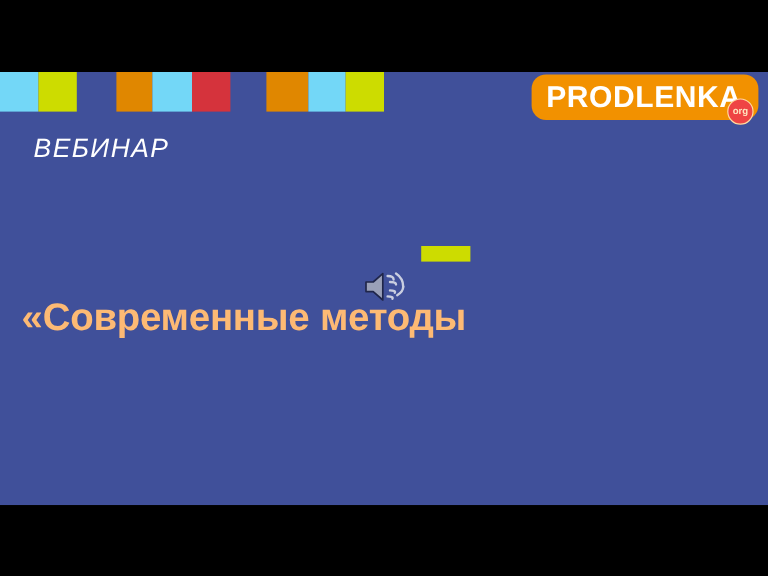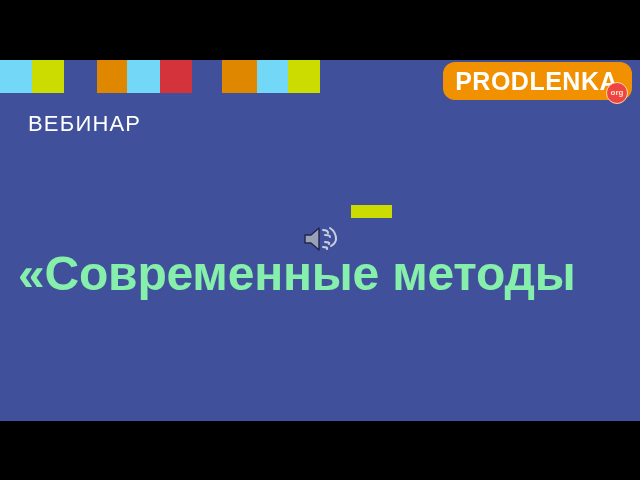--- a/index.html
+++ b/index.html
@@ -100,20 +100,21 @@
   
   #eyebrow {
     position: absolute;
     left: 28px;
     top: 51px;
     color: #ffffff;
     font-size: 22px;
     font-weight: normal;
     letter-spacing: 1.2px;
     white-space: nowrap;
+    font-style: italic;
   }
 
   
   #accent-bar {
     position: absolute;
     left: 351px;
     top: 145px;
     width: 41px;
     height: 13px;
     background: #cddc00;
@@ -127,22 +128,22 @@
     width: 36px;
     height: 30px;
   }
 
   
   #headline {
     position: absolute;
     left: 18px;
     top: 185px;
     width: 600px;
-    color: #86efac;
-    font-size: 48px;
+    color: #fdba74;
+    font-size: 32px;
     font-weight: bold;
     line-height: 1.22;
     letter-spacing: -0.2px;
   }
   .headline-line { display: block; white-space: nowrap; }
 </style>
 </head>
 <body>
 
 <div id="stage">

